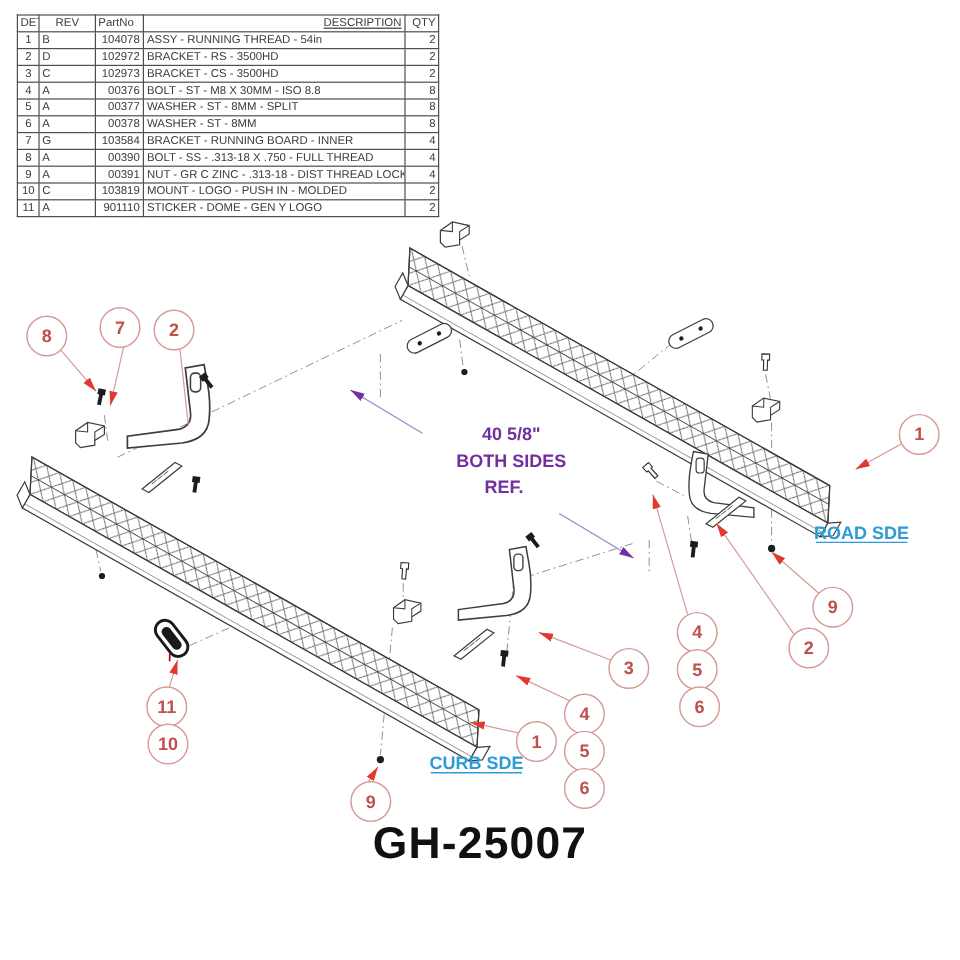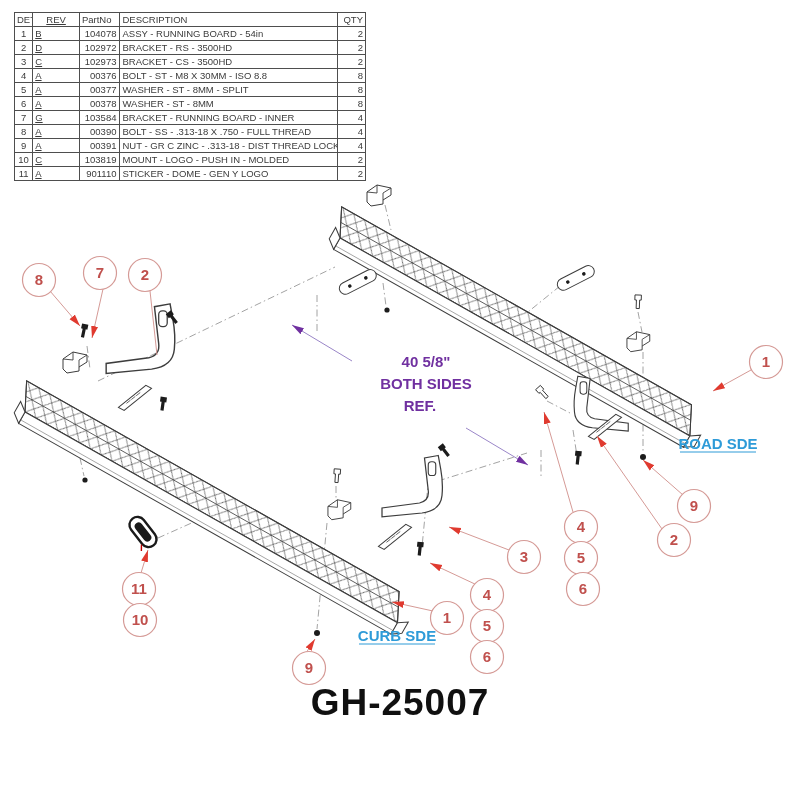--- a/index.html
+++ b/index.html
@@ -5,25 +5,25 @@
   html,body{margin:0;padding:0;background:#fff;}
   .sheet{position:relative;width:800px;height:800px;background:#fff;overflow:hidden;
          font-family:"Liberation Sans",sans-serif;}
   
   .tablewrap{position:absolute;left:14px;top:12px;}
   table.parts{border-collapse:collapse;table-layout:fixed;width:352px;}
   table.parts th,table.parts td{border:1px solid #4e4e4e;font-size:9.5px;line-height:11px;
       padding:1px 2px;color:#3b3b3b;white-space:nowrap;overflow:hidden;
       font-family:"Liberation Sans",sans-serif;font-weight:400;}
   table.parts th{font-weight:400;}
-  .c0{text-align:center;} .c1{text-decoration:underline;}
+  .c0{text-align:center;} .c1{}
   .c2{text-align:right;padding-right:3px !important;}
   .c3{text-align:left;}  .c4{text-align:right;}
   thead .c2{text-align:left;}
-  thead .c3{text-align:left;}
+  thead .c3{text-align:right;text-decoration:underline;}
   
   .titleblock{position:absolute;left:0;top:684px;width:800px;text-align:center;color:#101010;}
   .t1{font-size:37px;font-weight:900;line-height:38px;letter-spacing:1px;}
   .t2{font-size:26px;font-weight:900;line-height:27px;letter-spacing:0px;}
   .t3{font-size:26px;font-weight:900;line-height:28px;letter-spacing:0px;}
   svg{position:absolute;left:0;top:0;}
   svg text{font-family:"Liberation Sans",sans-serif;}
   .lead{stroke:#d59a96;stroke-width:1;fill:none;}
   .dashdot{stroke:#8c8c8c;stroke-width:0.8;fill:none;stroke-dasharray:7 3 1.5 3;}
   .bal{stroke:#d59a96;stroke-width:1.2;fill:#fff;}
@@ -50,21 +50,21 @@
             <th class="c2">PartNo</th>
             <th class="c3">DESCRIPTION</th>
             <th class="c4">QTY</th>
           </tr>
         </thead>
       <tbody>
           <tr>
             <td class="c0">1</td>
             <td class="c1">B</td>
             <td class="c2">104078</td>
-            <td class="c3">ASSY - RUNNING BOARD - 54in</td>
+            <td class="c3">ASSY - RUNNING THREAD - 54in</td>
             <td class="c4">2</td>
           </tr>
           <tr>
             <td class="c0">2</td>
             <td class="c1">D</td>
             <td class="c2">102972</td>
             <td class="c3">BRACKET - RS - 3500HD</td>
             <td class="c4">2</td>
           </tr>
           <tr>

